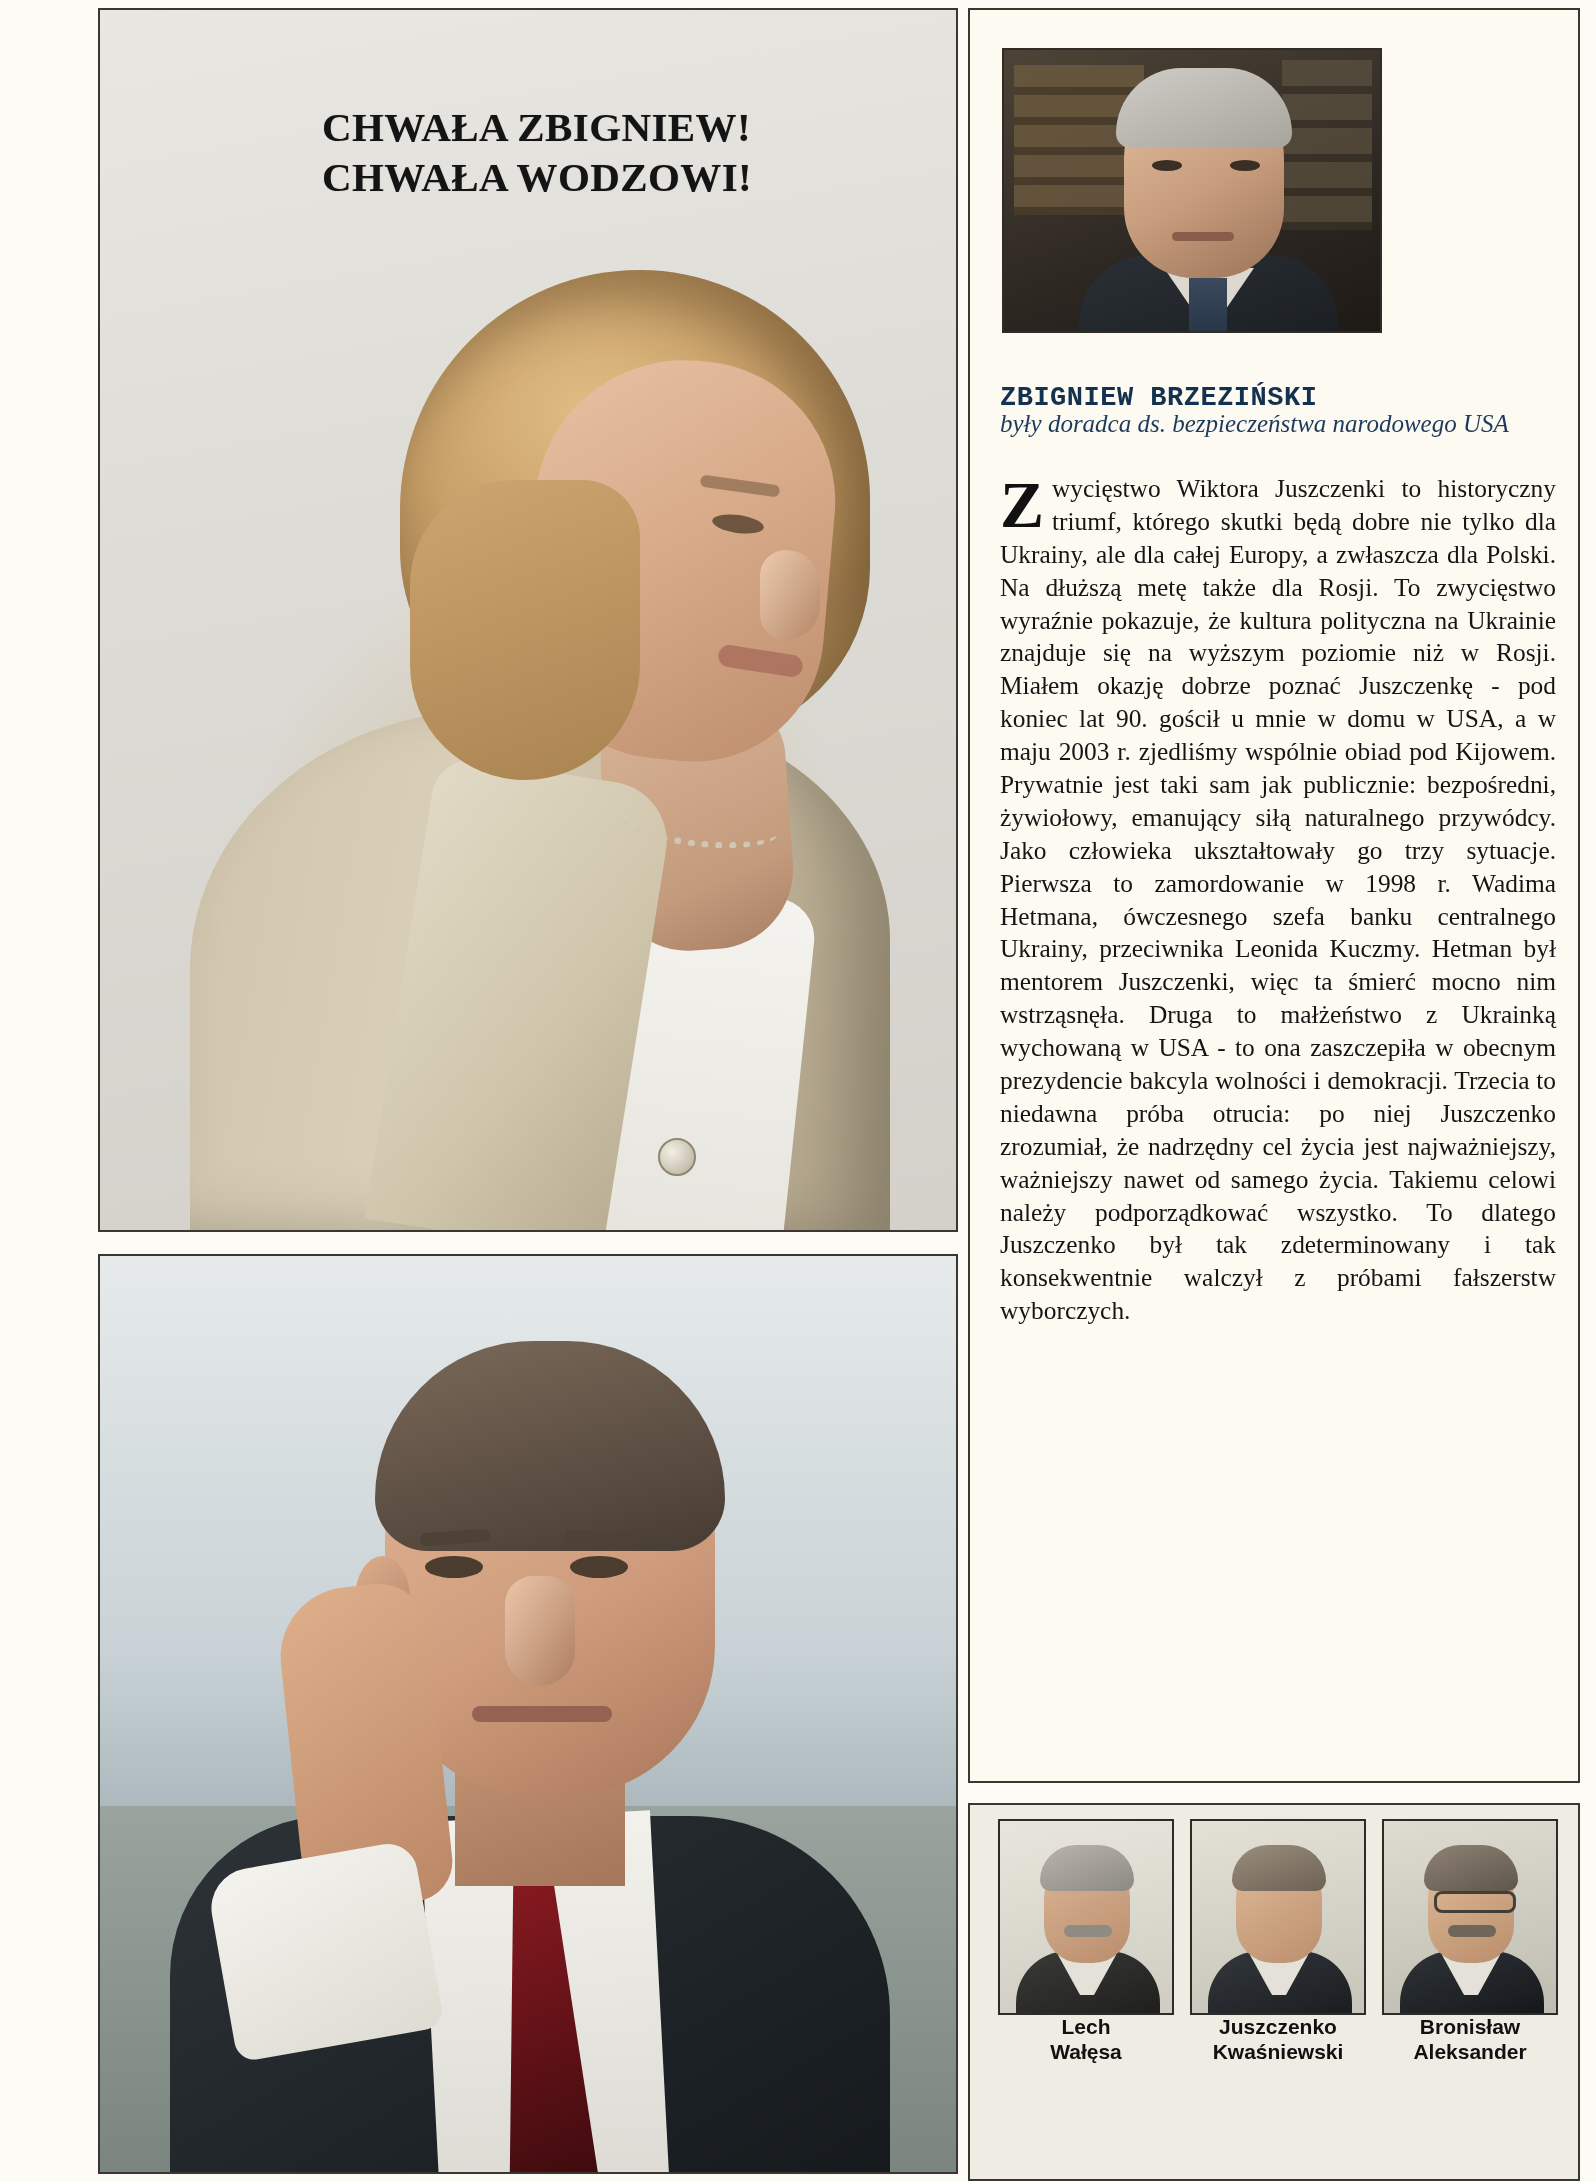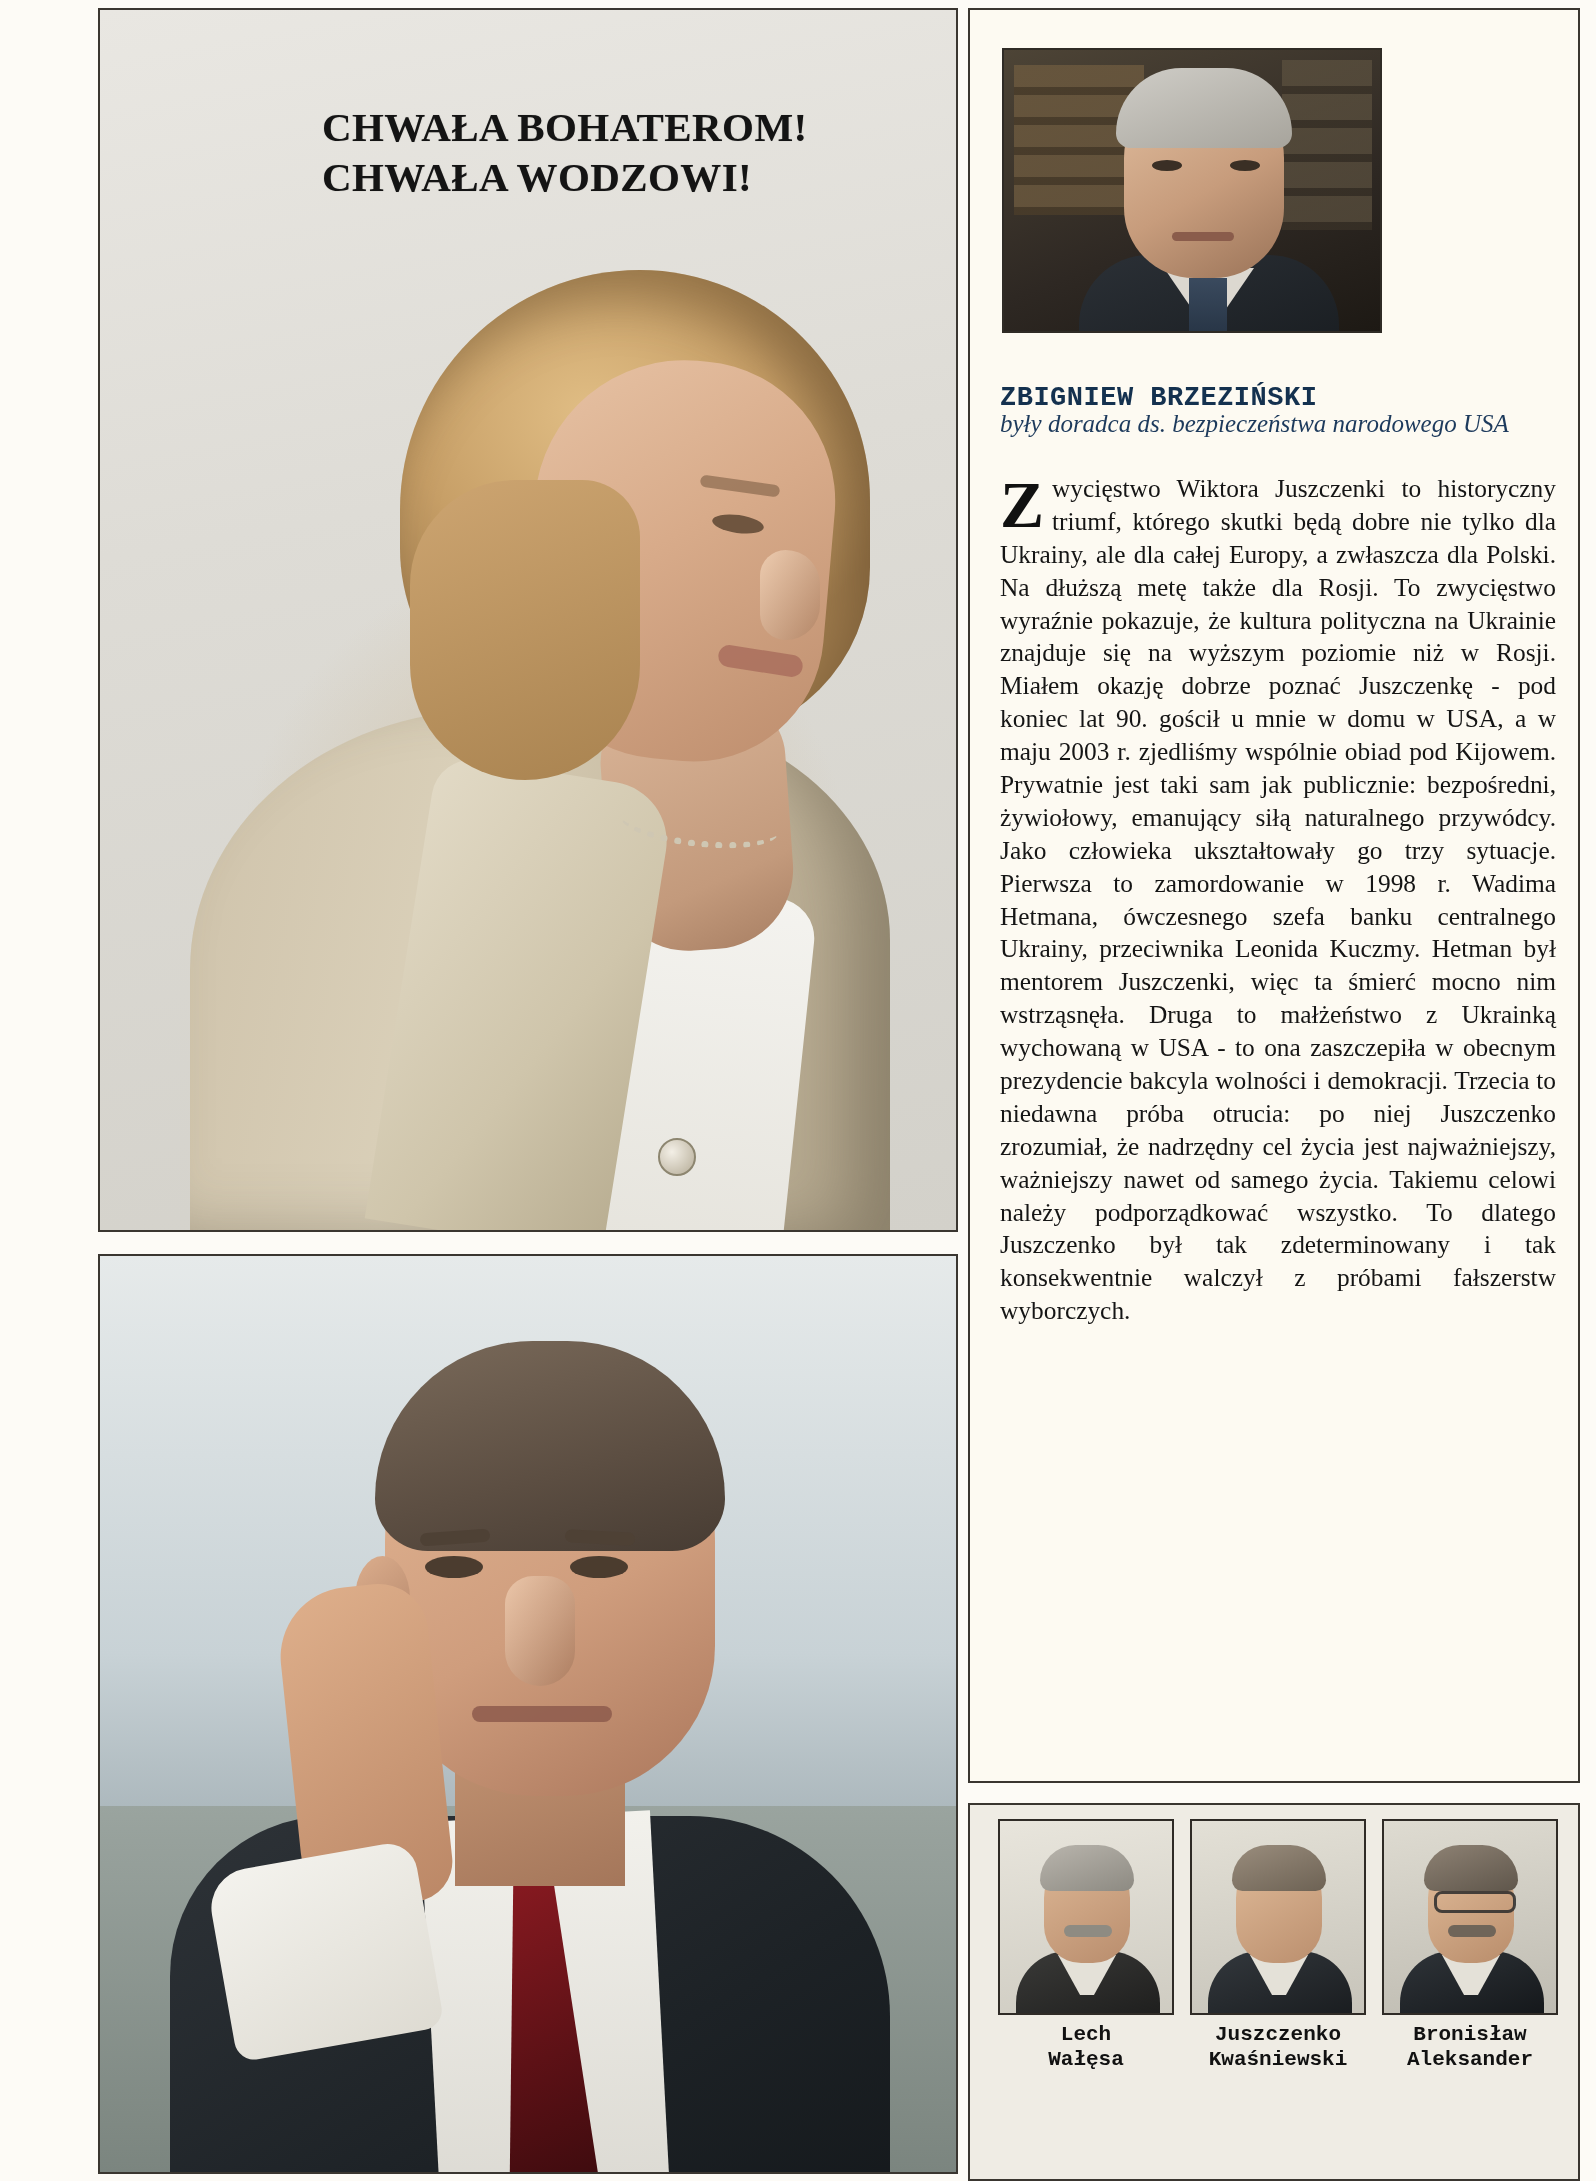--- a/index.html
+++ b/index.html
@@ -543,23 +543,22 @@
     border-radius: 8px;
     opacity: .85;
   }
   .tp-mustache {
     position: absolute;
     left: 64px; top: 104px; width: 48px; height: 12px;
     background: #8e8b82;
     border-radius: 6px;
   }
   .trio-caption {
-    margin-top: 8px;
     text-align: center;
-    font-family: Liberation Mono, monospace;
+    font-family: Liberation Sans, sans-serif;
     font-weight: bold;
     font-size: 21px;
     line-height: 1.18;
     color: #111;
   }
 </style>
 </head>
 <body>
 
 <div class="page">
@@ -576,21 +575,21 @@
         <div class="m-hair"></div>
         <div class="m-face"></div>
         <div class="m-hair-side"></div>
         <div class="m-brow"></div>
         <div class="m-eye"></div>
         <div class="m-nose"></div>
         <div class="m-lip"></div>
         <div class="m-button"></div>
       </div>
       <div class="headline">
-        <div>CHWAŁA BOHATEROM!</div>
+        <div>CHWAŁA ZBIGNIEW!</div>
         <div>CHWAŁA WODZOWI!</div>
       </div>
     </div>
 
     <div class="photo-frame photo-tusk">
       <div class="t-bg-sky"></div>
       <div class="t-bg-land"></div>
       <div class="t-suit"></div>
       <div class="t-shirt"></div>
       <div class="t-tie"></div>

